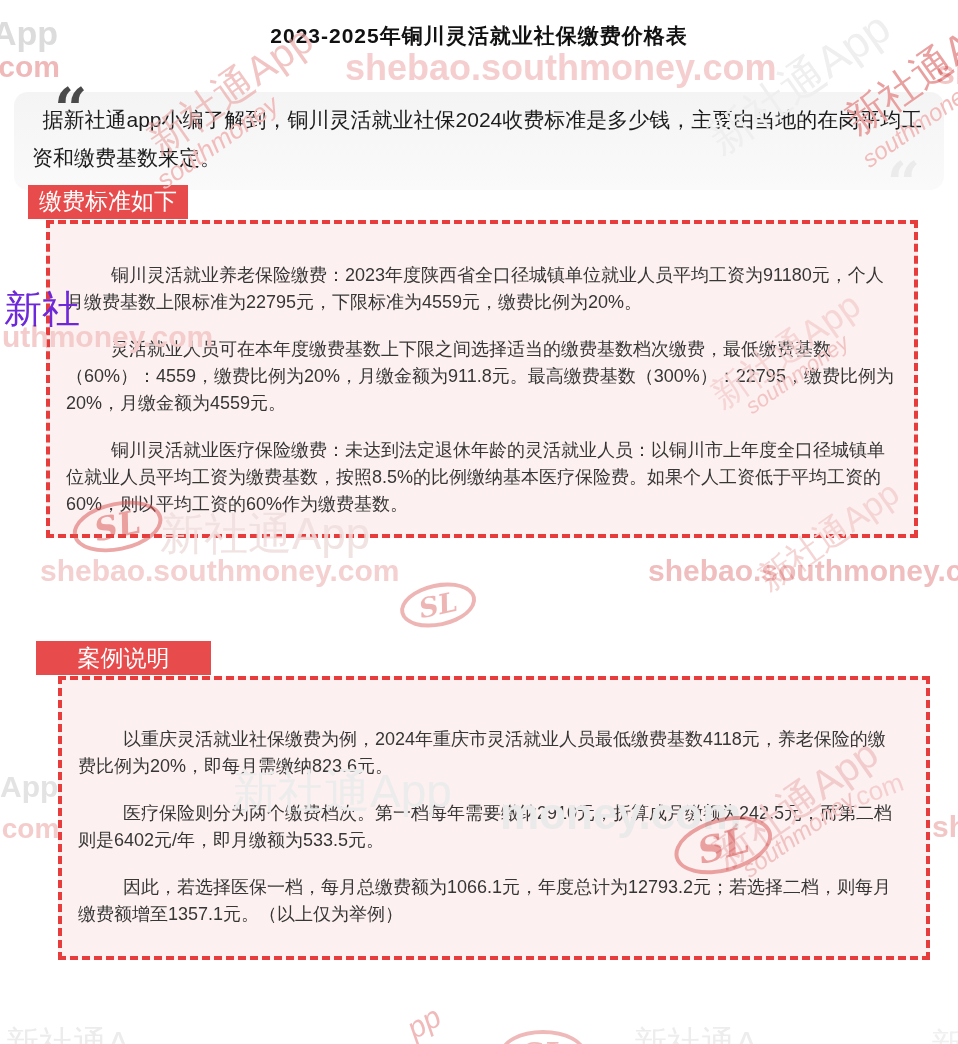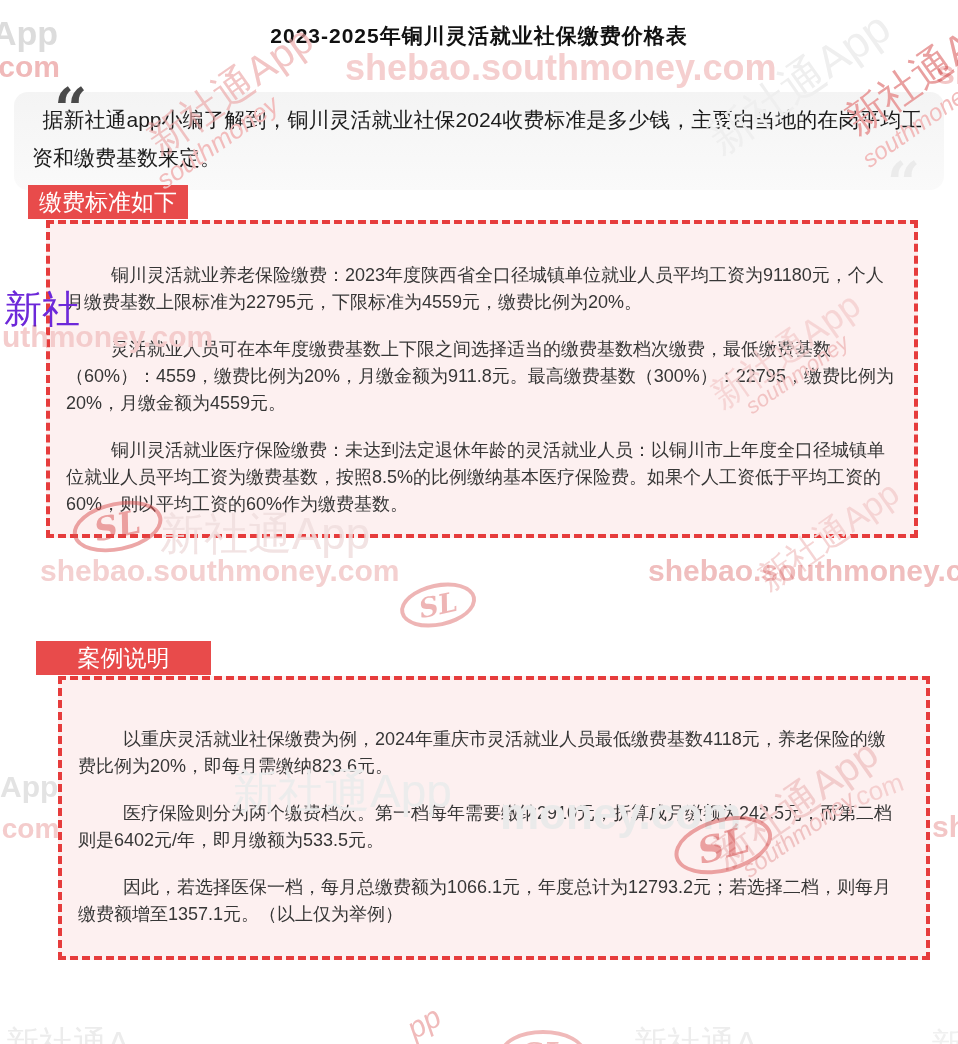--- a/index.html
+++ b/index.html
@@ -29,21 +29,21 @@
   }
   .intro p{margin:0;padding:9px 18px 13px 18px;font-size:21px;line-height:38px;color:#1c1c1c;text-indent:0.5em;}
   .q{position:absolute;font-family:"DejaVu Serif","Liberation Serif",serif;font-weight:bold;font-size:58px;line-height:0.9;}
   .q1{left:40px;top:-8px;color:#4a4a4a;}
   .q2{right:24px;bottom:-20px;color:#ebebeb;}
   
   .label{
     position:absolute;z-index:2;height:34px;line-height:34px;
     background:#e84b4b;color:#fff;font-size:23px;box-sizing:border-box;
   }
-  .label.l1{left:28px;top:185px;padding:0 11px;}
+  .label.l1{left:28px;top:185px;padding:0 11px;font-family:Liberation Serif, serif;}
   .label.l2{left:30px;top:641px;width:175px;text-align:center;margin-left:6px;}
   
   .panel{
     position:absolute;left:46px;width:872px;z-index:1;box-sizing:border-box;
     border:4px dashed #e63c3c;background:#fdf0f0;overflow:hidden;
   }
   .panel.p1{top:220px;height:318px;padding:38px 16px 18px 16px;}
   .panel.p2{top:676px;height:284px;padding:46px 28px 16px 16px;margin-left:12px;}
   .panel p{margin:0 0 20px 0;font-size:18px;line-height:27px;color:#363636;text-indent:2.5em;}
   .panel p:last-child{margin-bottom:0;}

